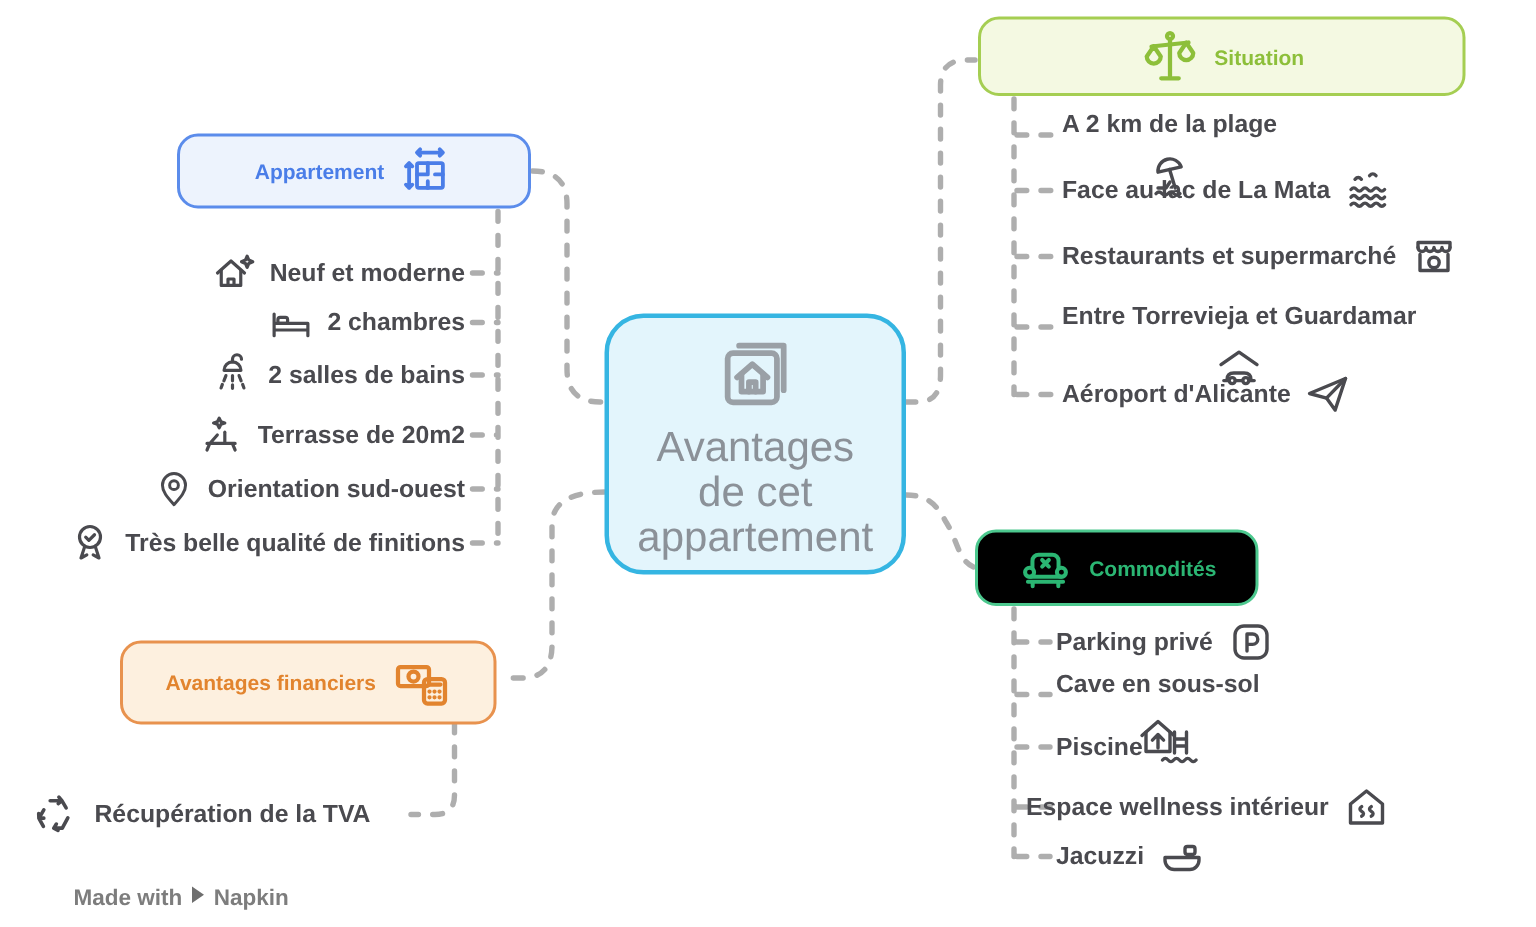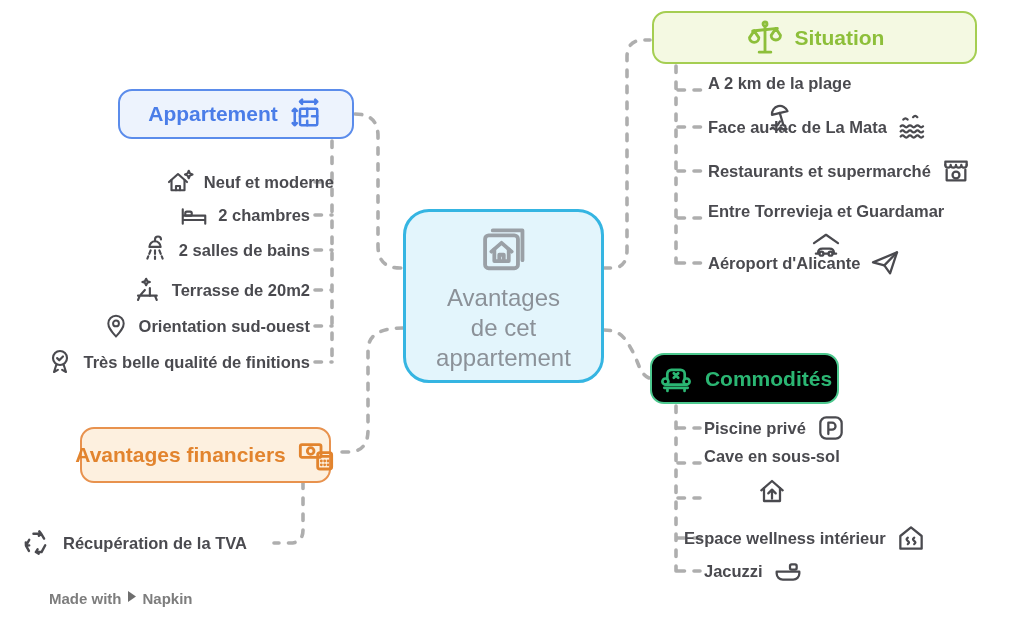--- a/index.html
+++ b/index.html
@@ -2,27 +2,27 @@
 <html><head>
 <meta charset="utf-8">
 <style>
   html,body{margin:0;padding:0;background:#ffffff;}
   .canvas{position:relative;width:1024px;height:618px;background:#ffffff;overflow:hidden;
           font-family:"Liberation Sans",sans-serif;}
   svg.connectors{position:absolute;left:0;top:0;z-index:0;}
   .connectors path{fill:none;stroke:#aeaeae;stroke-width:3.6;stroke-linecap:round;stroke-dasharray:6.5 9.5;}
 
   .node{position:absolute;z-index:2;display:flex;align-items:center;justify-content:center;gap:10px;
-        border-radius:14px;border:2.5px solid;font-weight:bold;font-size:21px;white-space:nowrap;box-sizing:border-box;}
+        border-radius:14px;border:2.5px solid;font-weight:bold;font-size:14px;white-space:nowrap;box-sizing:border-box;}
   #node-appartement{left:118px;top:89px;width:236px;height:50px;color:#4a7de8;border-color:#5b8ceb;background:#edf3fd;}
   #node-situation{left:652px;top:11px;width:325px;height:53px;color:#8dbf3a;border-color:#a5ce52;background:#f4f9e2;}
   #node-commodites{left:650px;top:353px;width:189px;height:51px;color:#2bb673;border-color:#4cc88e;background:#000000;}
   #node-financiers{left:80px;top:427px;width:251px;height:56px;color:#e2842e;border-color:#e8924e;background:#fdf0df;}
   #node-central{left:403px;top:209px;width:201px;height:174px;border-radius:26px;border:3px solid #35b5e2;
-        background:#e3f5fc;color:#8b9198;flex-direction:column;gap:4px;font-size:24px;font-weight:normal;}
+        background:#e3f5fc;color:#8b9198;flex-direction:column;gap:4px;font-size:28px;font-weight:normal;}
   #node-central .central-icon{color:#9aa0a6;margin-bottom:6px;}
   .central-line{line-height:26px;}
 
   .item{position:absolute;z-index:2;display:flex;align-items:center;gap:9px;color:#4a4a4f;
         font-weight:bold;font-size:16.5px;height:32px;white-space:nowrap;}
   .ic{display:flex;align-items:center;justify-content:center;}
   .ic svg{display:block;}
   svg.g{fill:none;stroke:currentColor;stroke-width:1.7;stroke-linecap:round;stroke-linejoin:round;}
 
   .footer{position:absolute;left:49px;top:590px;z-index:2;display:flex;align-items:flex-start;gap:5px;
@@ -103,21 +103,21 @@
     <span class="ic">
       <svg class="g" width="40" height="40" viewBox="0 0 24 24" stroke-width="1.8">
         <rect x="2.6" y="5.8" width="12.4" height="7.6" rx="1"></rect>
         <circle cx="8.8" cy="9.6" r="2"></circle>
         <rect x="13" y="10.6" width="8.4" height="9.8" rx="1.4"></rect>
         <path d="M14.8,12.8 h4.8 M15.2,15.6 h0.01 M17.2,15.6 h0.01 M19.2,15.6 h0.01 M15.2,17.9 h0.01 M17.2,17.9 h0.01 M19.2,17.9 h0.01"></path>
       </svg>
     </span>
   </div>
 
-  <div class="item" style="top:166px;right:690px;">
+  <div class="item" style="top:166px;right:714px;">
     <span class="ic">
       <svg class="g" width="30" height="30" viewBox="0 0 24 24">
         <path d="M3.2,12 L10.4,5.6 L17.6,12"></path>
           <path d="M5.2,10.4 V18.6 H15.6 V10.4"></path>
         <path d="M8.8,18.6 V15.2 H12 V18.6"></path>
         <path d="M19,3 l0.9,2.1 2.1,0.9 -2.1,0.9 -0.9,2.1 -0.9,-2.1 -2.1,-0.9 2.1,-0.9 Z"></path>
       </svg>
     </span>
     <span>Neuf et moderne</span>
   </div>
@@ -219,35 +219,44 @@
     <span>Aéroport d'Alicante</span>
     <span class="ic">
       <svg class="g" width="32" height="32" viewBox="0 0 24 24">
         <path d="M3,11.5 L21,4 L15.8,19.8 L11.5,13.8 Z"></path>
         <path d="M21,4 L11.5,13.8"></path>
       </svg>
     </span>
   </div>
 
   <div class="item" style="top:412px;left:704px;">
-    <span>Piscine privé</span>
+    <span>Parking privé</span>
     <span class="ic">
       <svg class="g" width="32" height="32" viewBox="0 0 24 24" stroke-width="1.9">
         <rect x="4" y="4" width="16" height="16" rx="4.5"></rect>
         <path d="M10,16.5 V8 h2.8 a2.6,2.6 0 0 1 0,5.2 H10"></path>
       </svg>
     </span>
   </div>
   <div class="item" style="top:447px;left:704px;flex-direction:column;">
     <span>Cave en sous-sol</span>
     <span class="ic">
       <svg class="g" width="32" height="32" viewBox="0 0 24 24">
         <path d="M4,11.5 L12,4.5 L20,11.5"></path>
         <path d="M6,9.8 V19.5 H18 V9.8"></path>
         <path d="M12,17.8 V11 M9.2,13.8 L12,11 l2.8,2.8"></path>
+      </svg>
+    </span>
+  </div>
+  <div class="item" style="top:482px;left:704px;">
+    <span>Piscine</span>
+    <span class="ic">
+      <svg class="g" width="32" height="32" viewBox="0 0 24 24">
+        <path d="M9,4.5 V15 M15,4.5 V15 M9,8 h6 M9,11.5 h6"></path>
+        <path d="M3,18.5 q1.4,-1.6 2.8,0 t2.8,0 t2.8,0 t2.8,0 t2.8,0 t2.8,0"></path>
       </svg>
     </span>
   </div>
   <div class="item" style="top:522px;left:684px;">
     <span>Espace wellness intérieur</span>
     <span class="ic">
       <svg class="g" width="32" height="32" viewBox="0 0 24 24">
         <path d="M4,10.5 L12,4 L20,10.5 V20 H4 Z"></path>
         <path d="M9.6,11.8 q-1.8,1.2 0,2.4 t0,2.4 M14.4,11.8 q-1.8,1.2 0,2.4 t0,2.4"></path>
       </svg>

